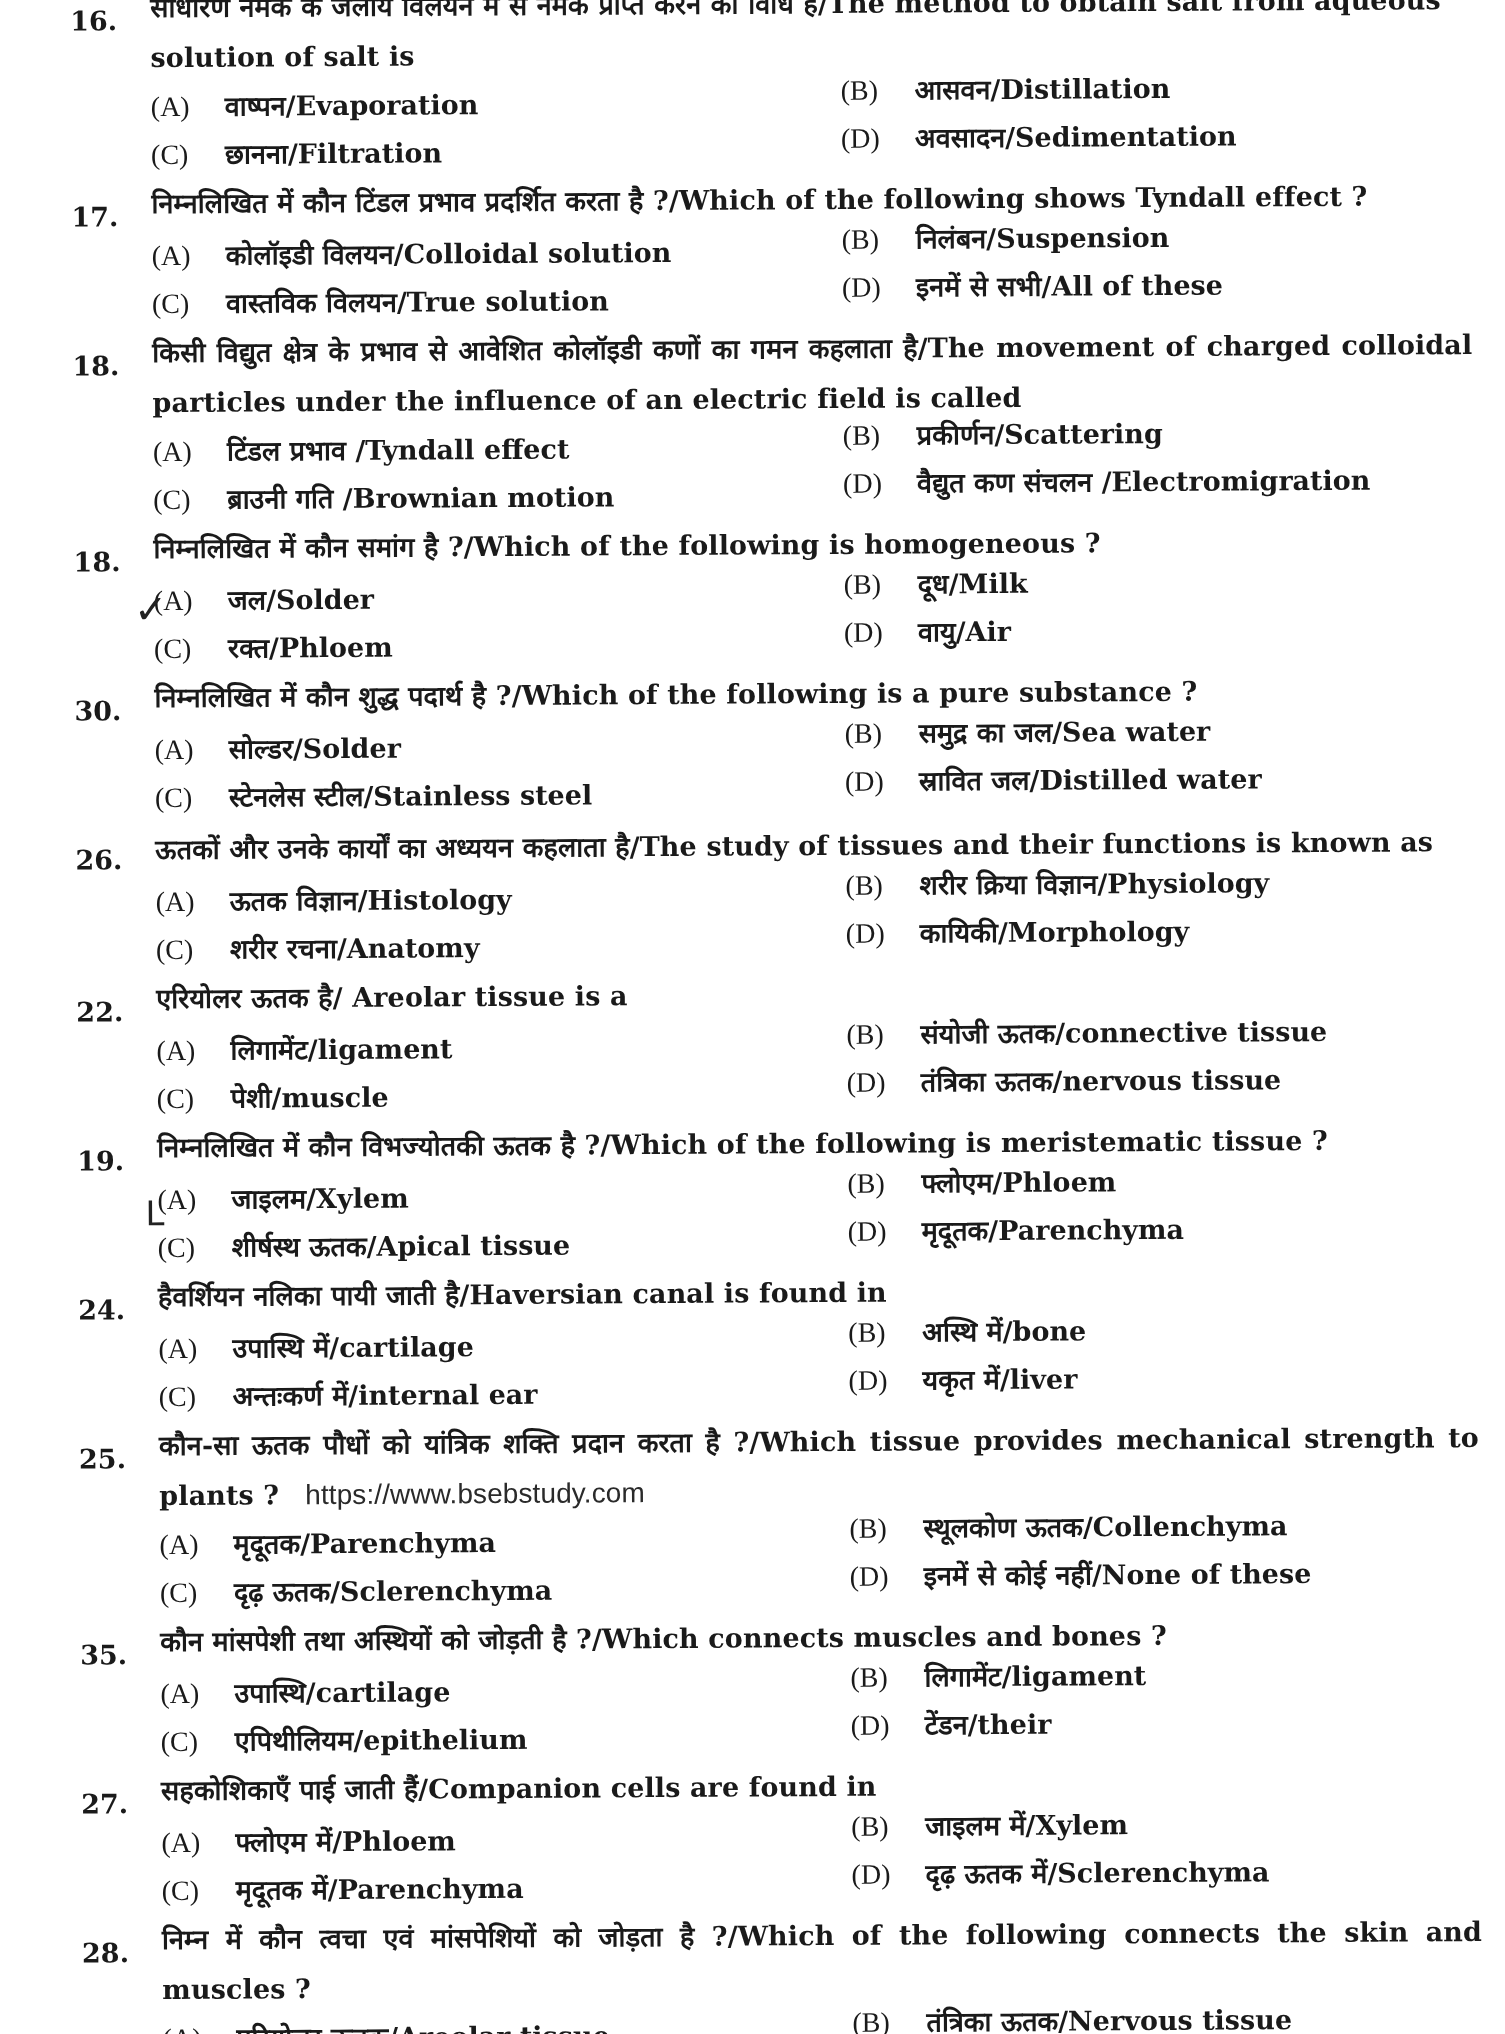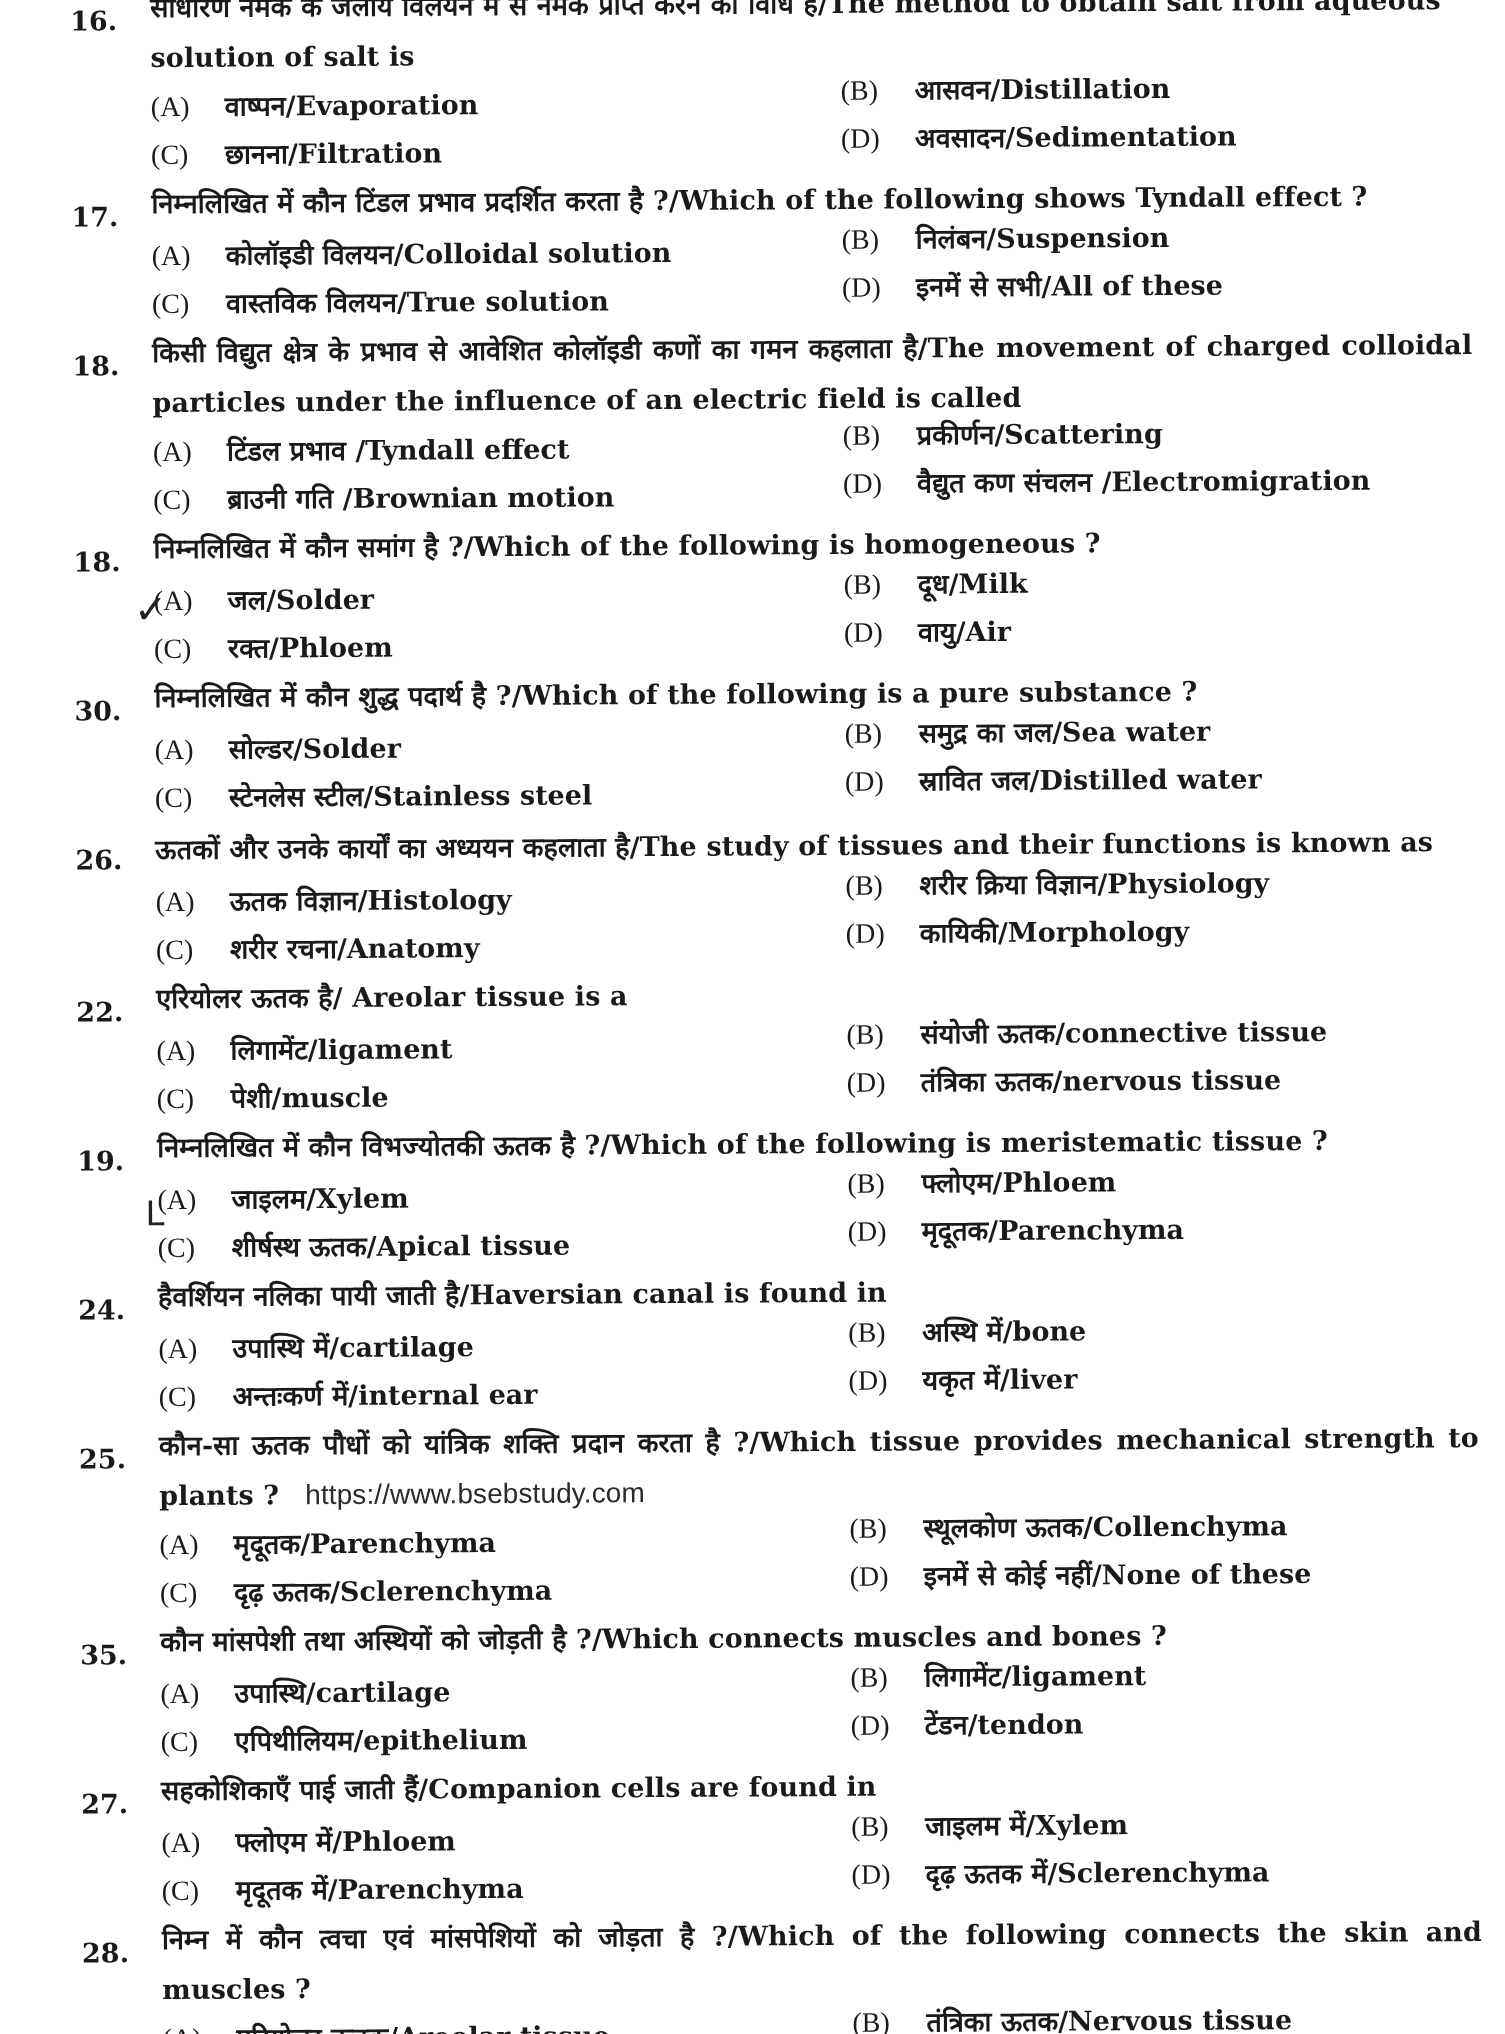--- a/index.html
+++ b/index.html
@@ -306,21 +306,21 @@
       <div class="opt col-b">
           <span class="lbl">(B)</span>
           <span>लिगामेंट/ligament</span>
         </div>
       <div class="opt">
           <span class="lbl">(C)</span>
           <span>एपिथीलियम/epithelium</span>
         </div>
       <div class="opt col-b">
           <span class="lbl">(D)</span>
-          <span>टेंडन/tendon</span>
+          <span>टेंडन/their</span>
         </div>
     </div>
   </div>
 
   <div class="q">
     <div class="q-row">
       <span class="q-num">27.</span>
       <span class="q-text">सहकोशिकाएँ पाई जाती हैं/Companion cells are found in</span>
     </div>
     <div class="opts">

